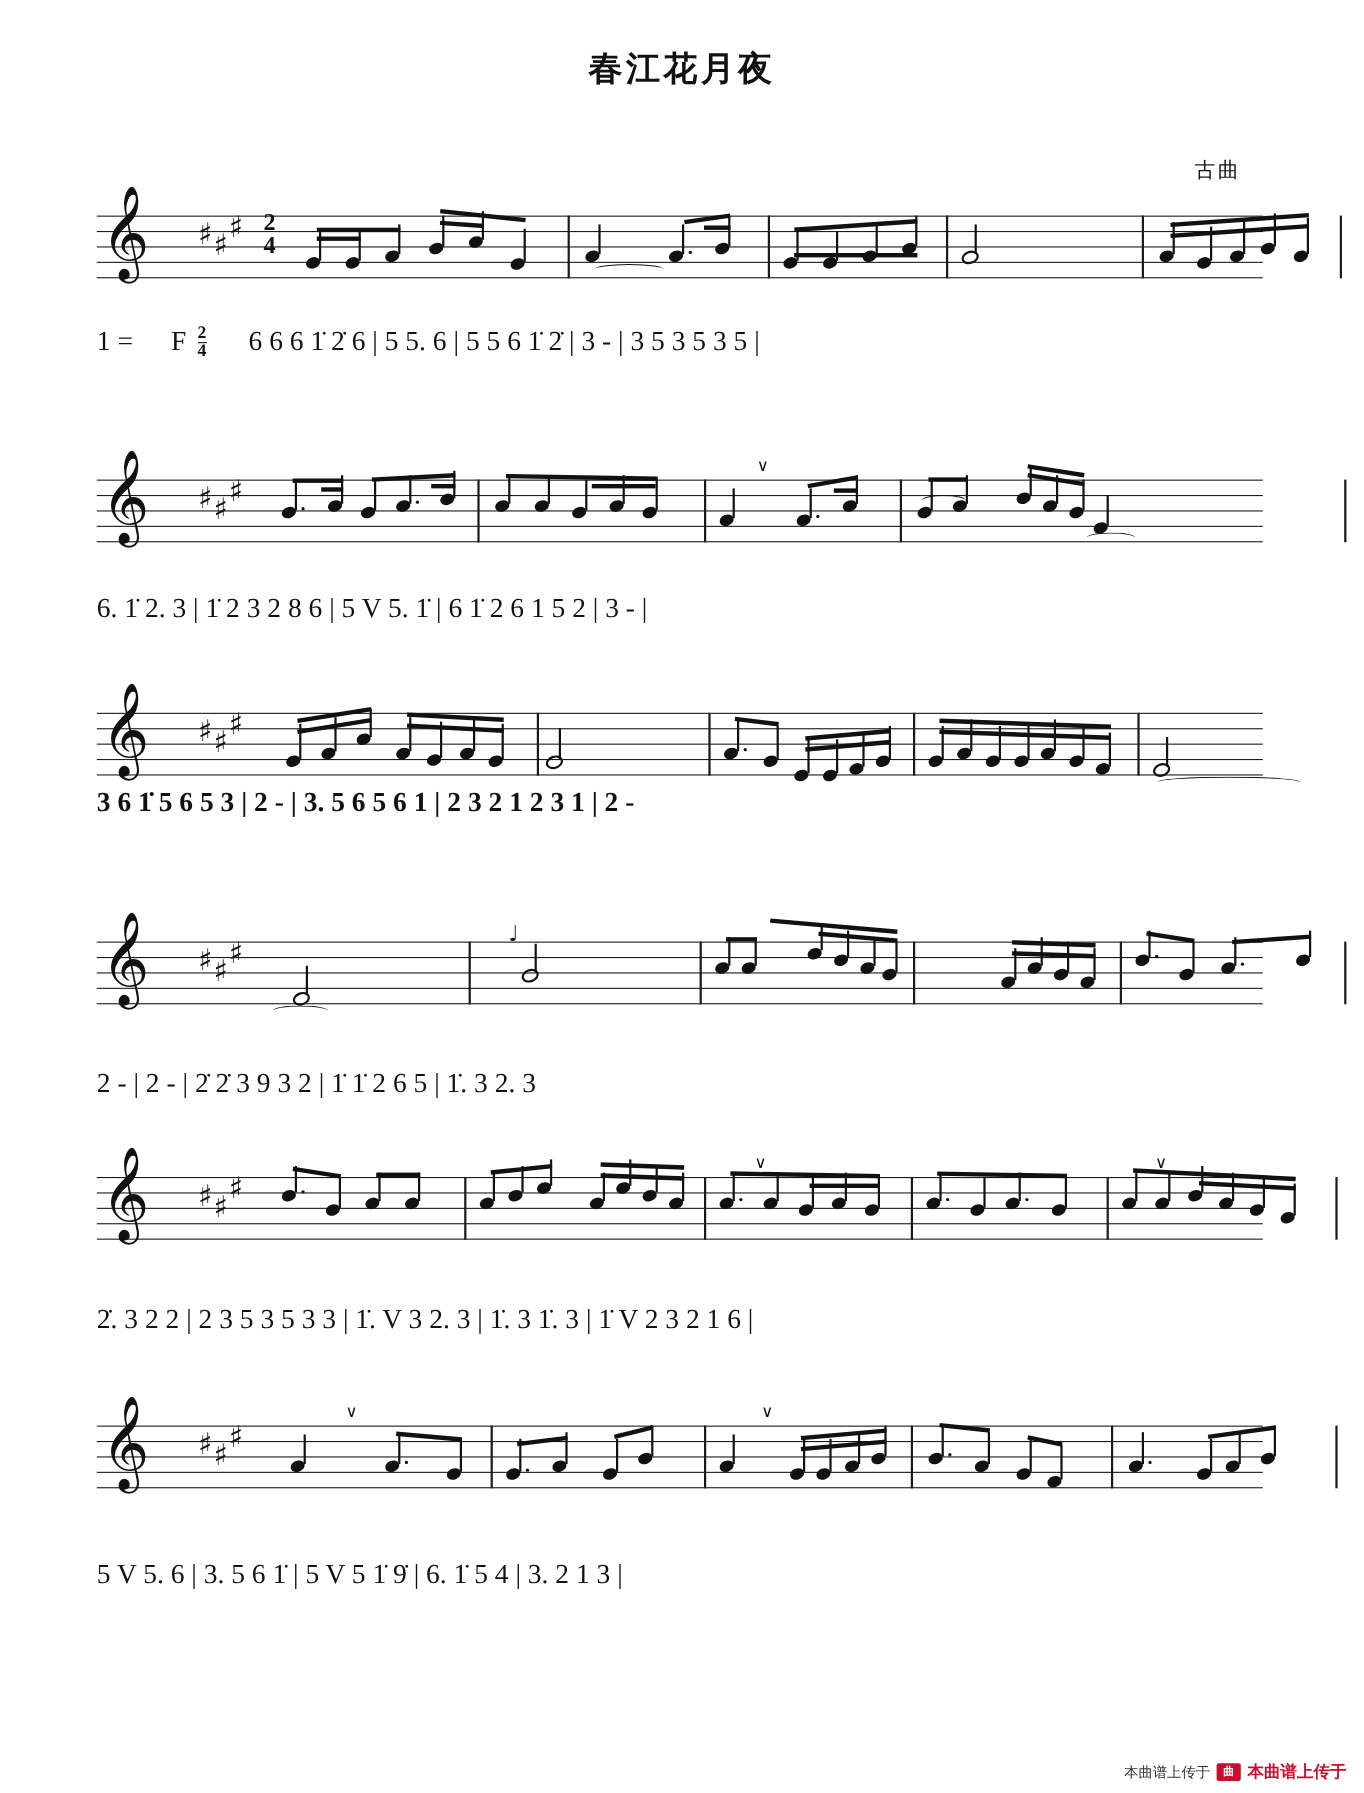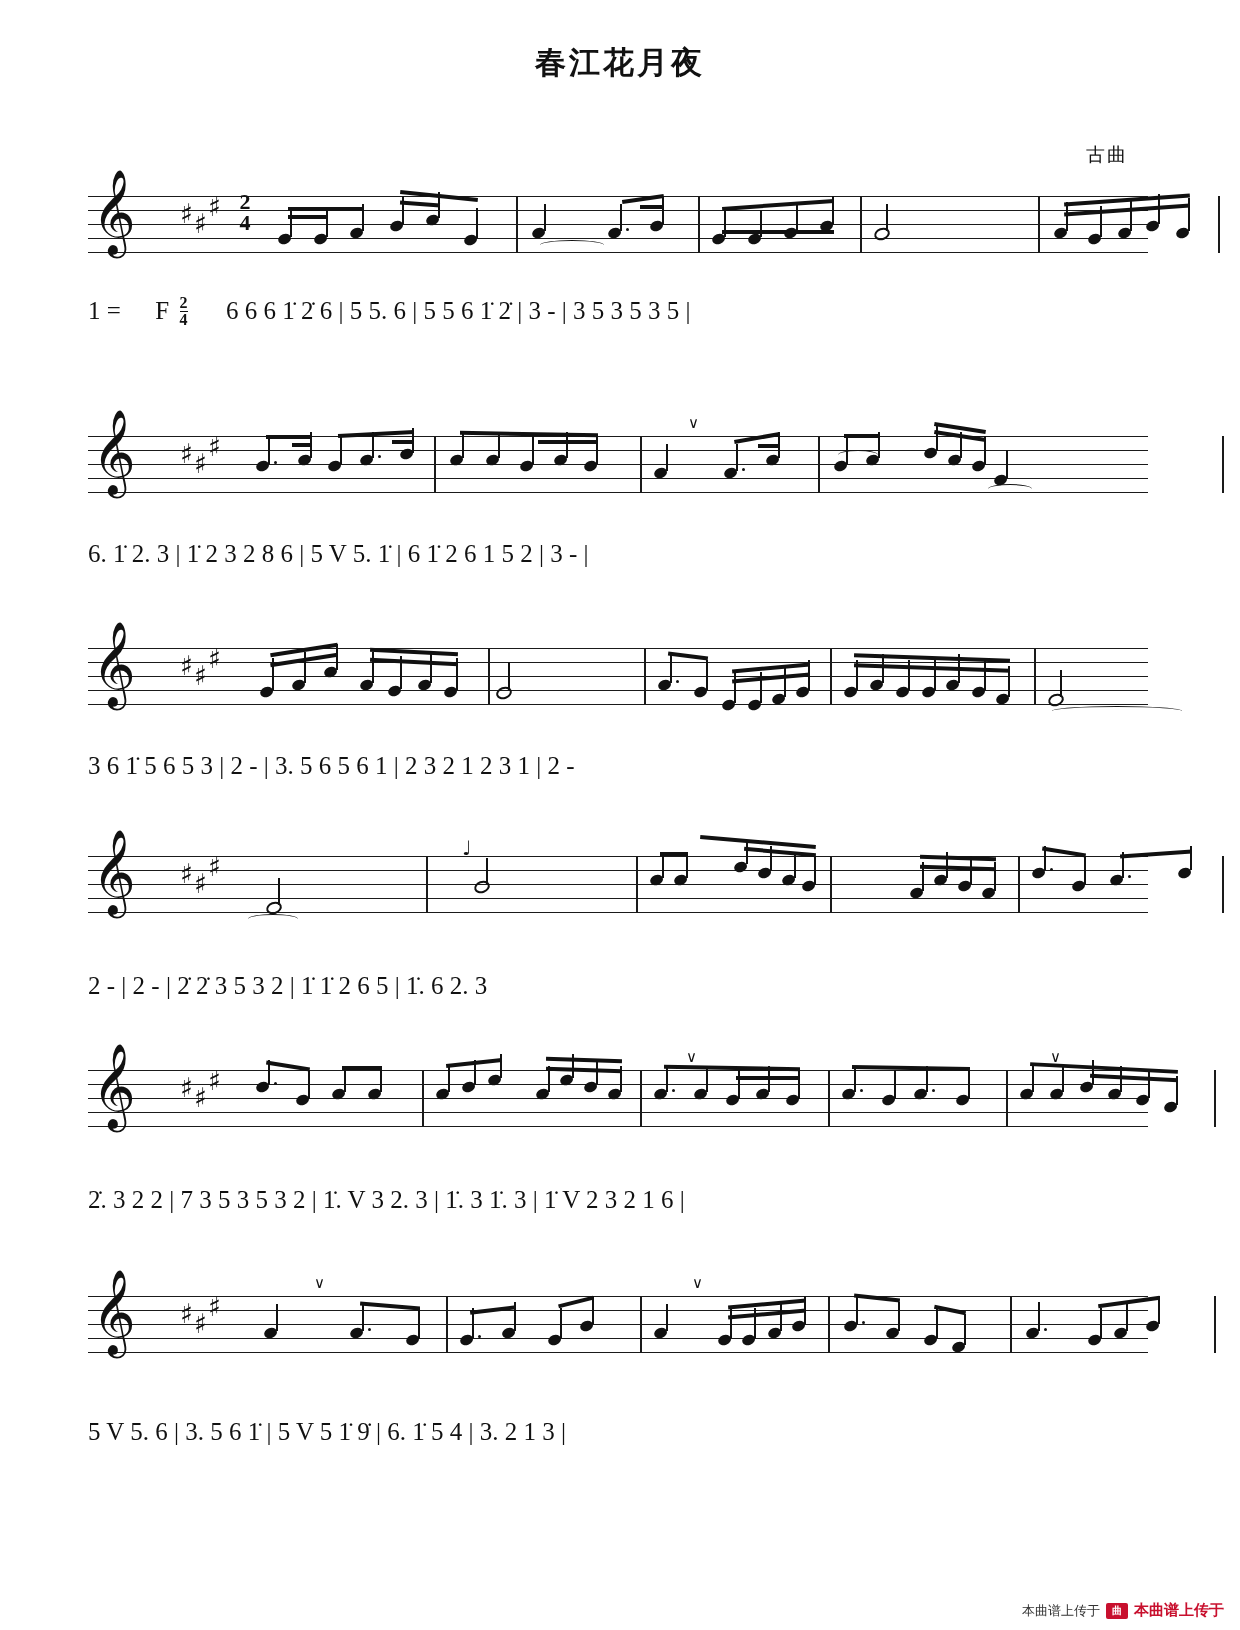--- a/index.html
+++ b/index.html
@@ -470,21 +470,21 @@
       <div class="beam" style="left:766px; top:16px; width:156px; transform:rotate(2deg);"></div>
       <div class="beam" style="left:766px; top:26px; width:156px; transform:rotate(2deg);"></div>
 
       <div class="barline" style="left:946px;"></div>
       <div class="nh open" style="left:960px; top:54px;"></div>
         <div class="stem" style="left:972px; top:30px; height:27px;"></div>
       <div class="tie" style="left:964px; top:66px; width:130px;"></div>
     </div>
   </div>
 
-  <div class="jianpu" style="top:752px;">3 6 1̇ 5 6 5 3 | 2  -  | 3. 5 6 5 6 1 | 2 3 2 1 2 3 1 | 2  -</div>
+  <div class="jianpu" style="top:716px;font-weight:bold;">3 6 1̇ 5 6 5 3 | 2  -  | 3. 5 6 5 6 1 | 2 3 2 1 2 3 1 | 2  -</div>
 
   <div class="system" style="top:848px;">
     <div class="staff">
       <div class="line l1"></div>
         <div class="line l2"></div>
         <div class="line l3"></div>
         <div class="line l4"></div>
         <div class="line l5"></div>
       <div class="clef">𝄞</div>
       <div class="keysig" style="left:92px;">♯</div>
@@ -542,21 +542,21 @@
         <div class="stem" style="left:1034px; top:4px; height:26px;"></div>
       <div class="flagdot" style="left:1040px; top:27px;"></div>
       <div class="nh" style="left:1090px; top:20px;"></div>
         <div class="stem" style="left:1102px; top:-2px; height:24px;"></div>
       <div class="beam" style="left:954px; top:2px; width:44px; transform:rotate(9deg);"></div>
       <div class="beam" style="left:1032px; top:4px; width:72px; transform:rotate(-4deg);"></div>
       <div class="barline end" style="left:1134px;"></div>
     </div>
   </div>
 
-  <div class="jianpu" style="top:972px;">2  -  | 2  -  | 2̇ 2̇ 3 5 3 2 | 1̇ 1̇ 2 6 5 | 1̇. 6 2. 3</div>
+  <div class="jianpu" style="top:972px;">2  -  | 2  -  | 2̇ 2̇ 3 9 3 2 | 1̇ 1̇ 2 6 5 | 1̇. 3 2. 3</div>
 
   <div class="system" style="top:1062px;">
     <div class="staff">
       <div class="line l1"></div>
         <div class="line l2"></div>
         <div class="line l3"></div>
         <div class="line l4"></div>
         <div class="line l5"></div>
       <div class="clef">𝄞</div>
       <div class="keysig" style="left:92px;">♯</div>
@@ -640,21 +640,21 @@
       <div class="nh" style="left:1048px; top:33px;"></div>
         <div class="stem" style="left:1060px; top:8px; height:28px;"></div>
       <div class="nh" style="left:1076px; top:40px;"></div>
         <div class="stem" style="left:1088px; top:14px; height:29px;"></div>
       <div class="beam" style="left:942px; top:4px; width:148px; transform:rotate(3deg);"></div>
       <div class="beam" style="left:1002px; top:14px; width:88px; transform:rotate(3deg);"></div>
       <div class="barline end" style="left:1126px;"></div>
     </div>
   </div>
 
-  <div class="jianpu" style="top:1186px;">2̇. 3 2 2 | 7 3 5 3 5 3 2 | 1̇. V 3 2. 3 | 1̇. 3 1̇. 3 | 1̇ V 2 3 2 1 6 |</div>
+  <div class="jianpu" style="top:1186px;">2̇. 3 2 2 | 2 3 5 3 5 3 3 | 1̇. V 3 2. 3 | 1̇. 3 1̇. 3 | 1̇ V 2 3 2 1 6 |</div>
 
   <div class="system" style="top:1288px;">
     <div class="staff">
       <div class="line l1"></div>
         <div class="line l2"></div>
         <div class="line l3"></div>
         <div class="line l4"></div>
         <div class="line l5"></div>
       <div class="clef">𝄞</div>
       <div class="keysig" style="left:92px;">♯</div>

